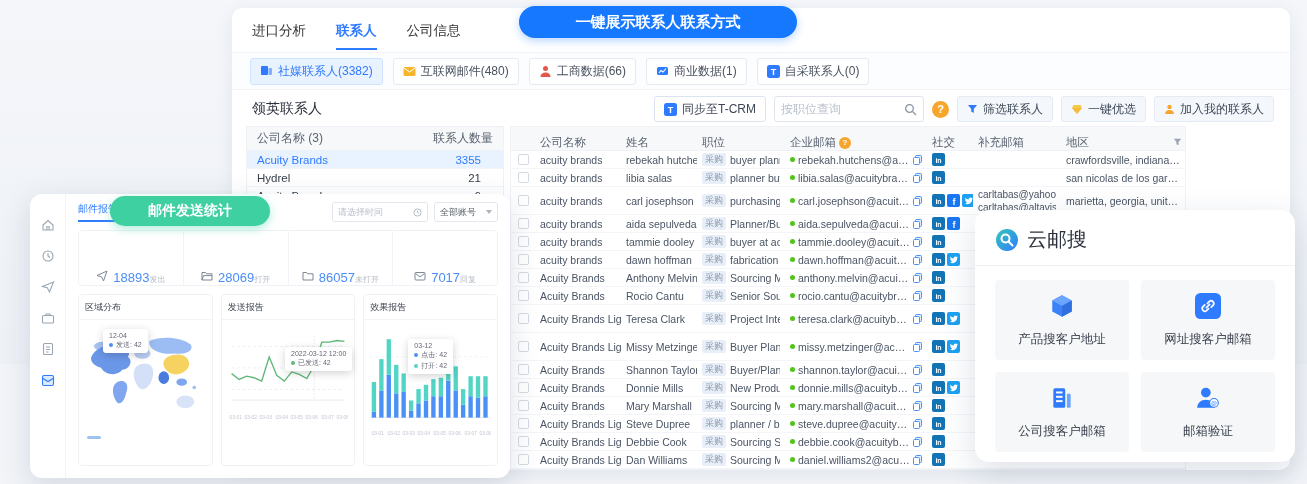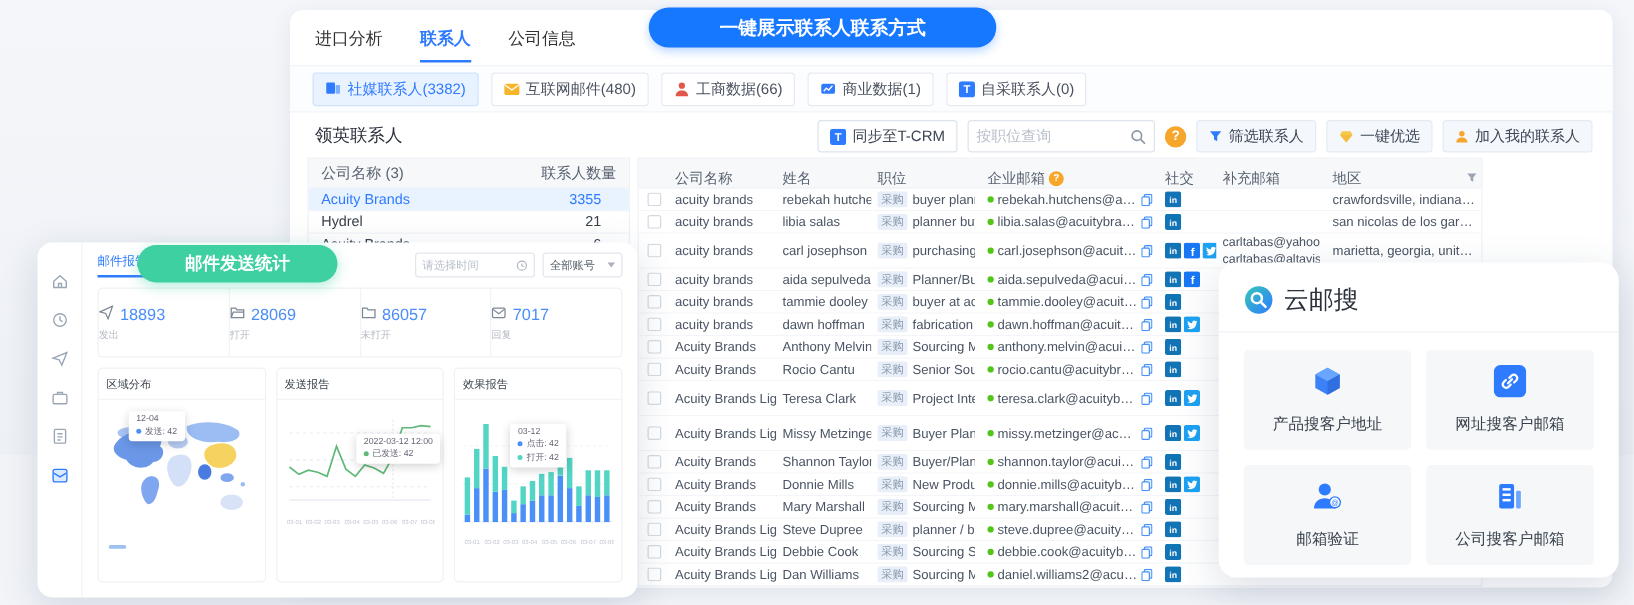--- a/index.html
+++ b/index.html
@@ -70,21 +70,21 @@
   .mc-body{flex:1;padding:8px 12px 0 12px;position:relative;min-width:0}
   .mc-head{display:flex;justify-content:space-between;align-items:center}
   .mtabs{display:flex;gap:14px}
   .mtab{font-size:10px;color:#5a6372;padding-bottom:4px;cursor:pointer}
   .mtab.active{color:#2f7bff;border-bottom:2px solid #2f7bff}
   .mctrl{display:flex;gap:6px}
   .minput{width:96px;height:20px;border:1px solid #e2e6ed;border-radius:3px;display:flex;align-items:center;padding:0 5px;font-size:9px;color:#b9bfca;justify-content:space-between}
   .mselect{width:64px;height:20px;border:1px solid #e2e6ed;border-radius:3px;display:flex;align-items:center;padding:0 5px;font-size:9px;color:#57606a;justify-content:space-between;cursor:pointer}
   .caret{width:0;height:0;border-left:3px solid transparent;border-right:3px solid transparent;border-top:4px solid #aab2bd}
   .stats{margin-top:8px;border:1px solid #eef1f5;border-radius:4px;height:56px;display:flex}
-  .stat{flex:1;display:flex;flex-direction:column;align-items:flex-start;justify-content:center;border-left:1px solid #f1f3f6}
+  .stat{flex:1;display:flex;align-items:flex-end;justify-content:center;border-left:1px solid #f1f3f6}
   .stat:first-child{border-left:0}
   .stat-top{display:flex;align-items:center;gap:5px;font-size:13px;color:#4b8df8}
   .stat-label{font-size:8px;color:#b4bac3;margin-top:3px}
   .charts{margin-top:8px;display:flex;gap:8px}
   .chart-card{flex:1;border:1px solid #eef1f5;border-radius:4px;padding:6px 6px 2px 6px;position:relative;background:#fff;height:172px;min-width:0}
   .cc-title{font-size:9px;color:#3f4650}
   .cc-div{border-top:1px solid #f1f3f6;margin:5px -6px 4px -6px}
   .xlabels{display:flex;justify-content:space-between;font-size:6px;color:#c0c6cf;overflow:hidden}
   .xlabels span{transform:scale(.8);white-space:nowrap}
   .tip{position:absolute;background:#fff;border-radius:3px;box-shadow:0 2px 8px rgba(0,0,0,.18);padding:3px 6px;font-size:7px;color:#667;z-index:3}
@@ -1063,33 +1063,33 @@
         </div>
         <div class="tile">
           <span><svg width="26" height="26" viewBox="0 0 24 24">
               <rect width="24" height="24" rx="5" fill="#2f7bff"></rect>
               <path d="M10.5,13.5l3-3 M9,11l-1.8,1.8a2.5,2.5 0 0,0 3.5,3.5L12.5,14.5 M15,13l1.8-1.8a2.5,2.5 0 0,0-3.5-3.5L11.5,9.5" stroke="#fff" stroke-width="1.6" fill="none" stroke-linecap="round"></path>
             </svg></span>
           <span class="tile-label">网址搜客户邮箱</span>
         </div>
         <div class="tile">
           <span><svg width="26" height="26" viewBox="0 0 24 24">
-              <circle cx="10" cy="7" r="4.5" fill="#2f7bff"></circle>
-              <path d="M2,21c0-4.5,3.6-7.5,8-7.5s8,3,8,7.5H2z" fill="#2f7bff"></path>
-              <circle cx="17.5" cy="16.5" r="4" fill="#fff" stroke="#2f7bff"></circle>
-              <text x="17.5" y="18.8" text-anchor="middle" font-size="5.5" fill="#2f7bff">@</text>
-            </svg></span>
-          <span class="tile-label">邮箱验证</span>
-        </div>
-        <div class="tile">
-          <span><svg width="26" height="26" viewBox="0 0 24 24">
               <rect x="4" y="3" width="11" height="18" rx="1.5" fill="#2f7bff"></rect>
               <rect x="6.5" y="6" width="6" height="1.8" fill="#fff"></rect>
               <rect x="6.5" y="10" width="6" height="1.8" fill="#fff"></rect>
               <rect x="6.5" y="14" width="6" height="1.8" fill="#fff"></rect>
               <rect x="16.5" y="8" width="3.5" height="13" rx="1" fill="#6aa5ff"></rect>
             </svg></span>
           <span class="tile-label">公司搜客户邮箱</span>
         </div>
+        <div class="tile">
+          <span><svg width="26" height="26" viewBox="0 0 24 24">
+              <circle cx="10" cy="7" r="4.5" fill="#2f7bff"></circle>
+              <path d="M2,21c0-4.5,3.6-7.5,8-7.5s8,3,8,7.5H2z" fill="#2f7bff"></path>
+              <circle cx="17.5" cy="16.5" r="4" fill="#fff" stroke="#2f7bff"></circle>
+              <text x="17.5" y="18.8" text-anchor="middle" font-size="5.5" fill="#2f7bff">@</text>
+            </svg></span>
+          <span class="tile-label">邮箱验证</span>
+        </div>
     </div>
   </div>
 
 </div>
 
 </body></html>

